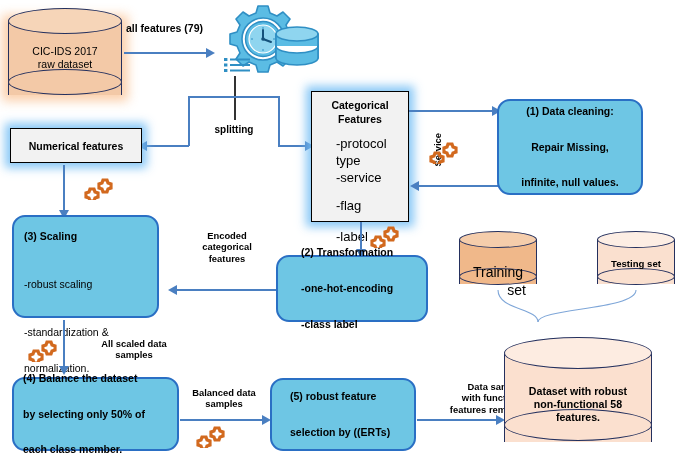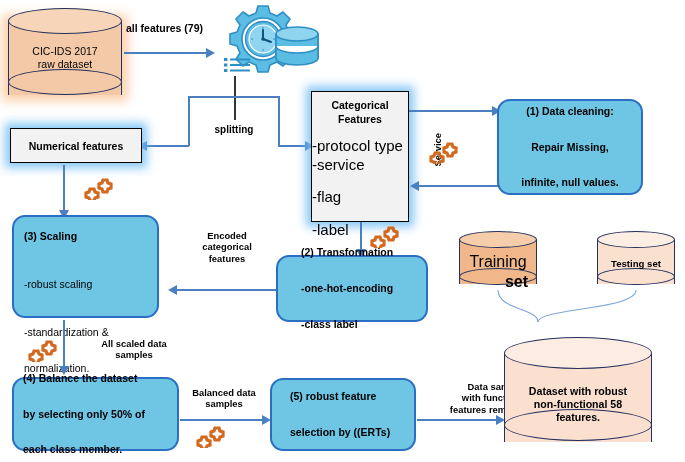--- a/index.html
+++ b/index.html
@@ -218,21 +218,21 @@
         <path d="M6 13 l4 0 1 3 3 1 0 4 -3 1 -1 3 -4 0 -1-3 -3-1 0-4 3-1 z"></path>
       </g>
     </svg>
   </div>
 
   <div class="greybox" style="left:311px; top:91px; width:98px; height:131px; padding:7px 0 0 0;">
     <div style="text-align:center; font-size:10.5px; font-weight:bold; line-height:1.3;">
       <span>Categorical</span><br>
       <span>Features</span>
     </div>
-    <div style="padding-left:0; font-size:15px; margin-top:10px; line-height:1.28;">
+    <div style="padding-left:24px; font-size:13px; margin-top:10px; line-height:1.28;">
       <div>-protocol type</div>
       <div>-service</div>
       <div style="margin-top:12px;">-flag</div>
       <div style="margin-top:14px;">-label</div>
     </div>
   </div>
 
   <div class="ln-h" style="left:409px; top:110px; width:85px;"></div>
   <div class="arrow arrow-r" style="left:492px; top:106px;"></div>
 
@@ -343,23 +343,23 @@
   <div class="elabel" style="left:432px; top:381px; width:96px; text-align:right;">
     <span>Data samples</span><br>
     <span>with functional</span><br>
     <span>features removed</span>
   </div>
 
   <div class="cyl" style="left:459px; top:231px; width:78px; height:60px;">
     <div class="body" style="top:8px; height:45px; background:#f0b88a;"></div>
     <div class="bottom" style="top:37px; height:17px; background:#f0b88a;"></div>
     <div class="top" style="top:0px; height:17px; background:#f5cdab;"></div>
-    <div class="label" style="top:21px; font-size:16px;">
+    <div class="label" style="top:33px; font-size:14px;">
       <span>Training</span><br>
-      <span style="font-weight:bold;margin-left:37px;">set</span>
+      <span style="font-weight:normal;margin-left:37px;">set</span>
     </div>
   </div>
 
   <div class="cyl" style="left:597px; top:231px; width:78px; height:60px;">
     <div class="body" style="top:8px; height:45px; background:#fae0cf;"></div>
     <div class="bottom" style="top:37px; height:17px; background:#fae0cf;"></div>
     <div class="top" style="top:0px; height:17px; background:#fdeee4;"></div>
     <div class="label" style="top:27px; font-size:9.6px; font-weight:bold;">
       <span>Testing set</span>
     </div>

